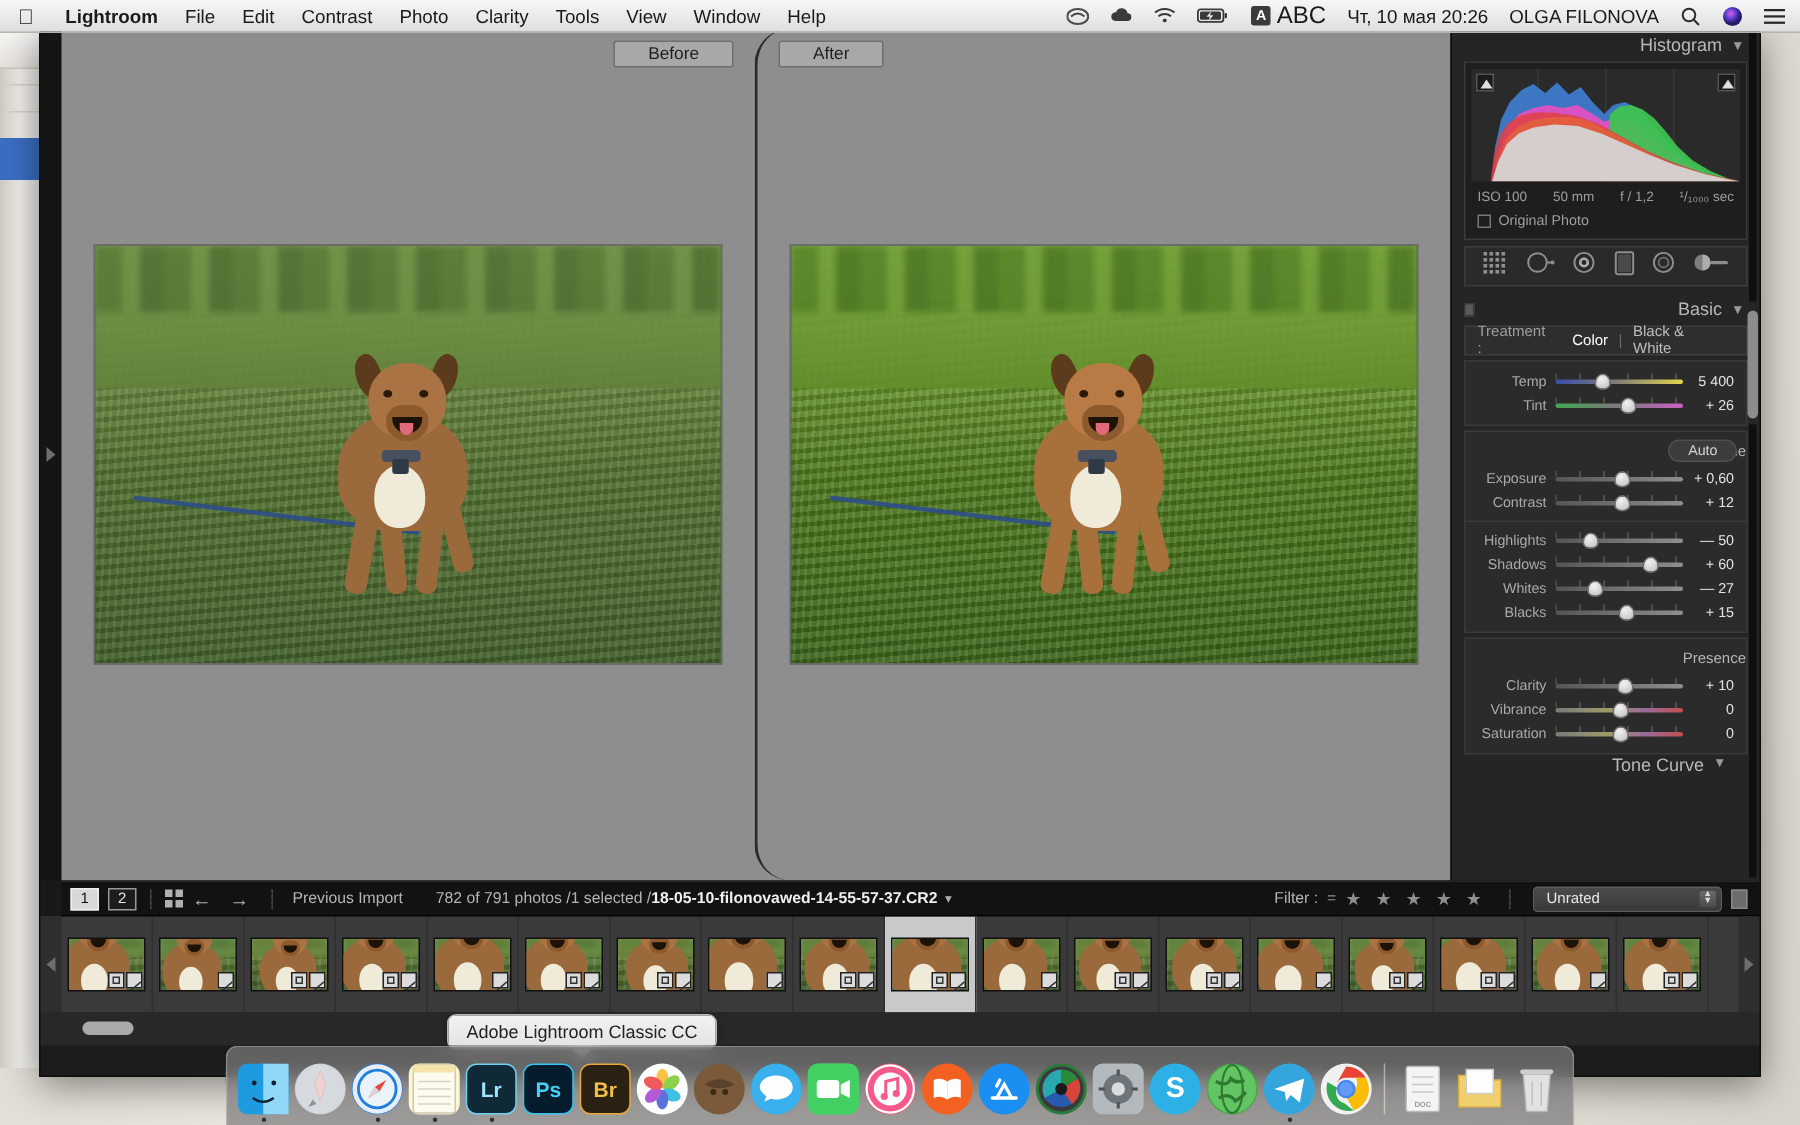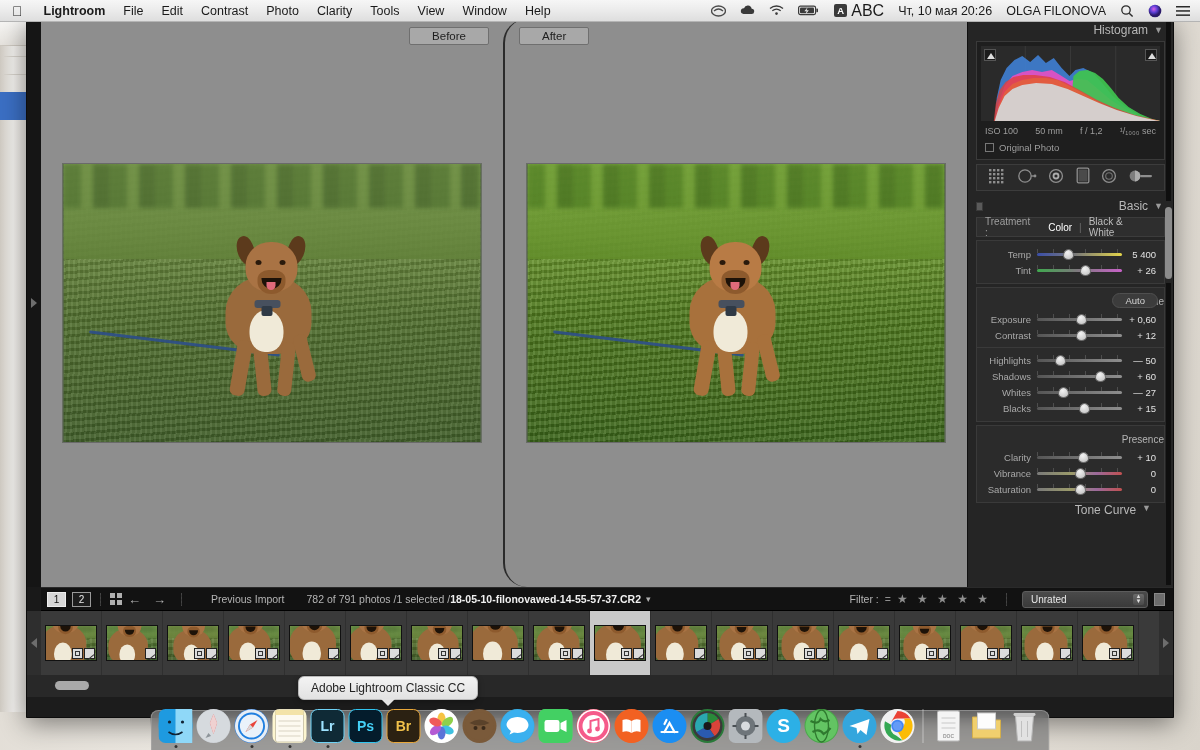--- a/index.html
+++ b/index.html
@@ -231,21 +231,21 @@
     display:flex; align-items:center; font-size:10.5px; color:#b5b5b5;
   }
   .tb-num { width:19px; height:15px; border:1px solid #9a9a9a; color:#e8e8e8;
             display:flex; align-items:center; justify-content:center; font-size:10px; margin-left:6px; background:#1d1d1d; }
   .tb-num.on { background:#d8d8d8; color:#111; border-color:#eee; }
   .tb-sep { width:1px; height:13px; background:#3a3a3a; margin:0 9px;
             background-image:repeating-linear-gradient(180deg,#444 0 2px,transparent 2px 4px); }
   .grid-ic { display:grid; grid-template-columns:5px 5px; grid-gap:2px; }
   .grid-ic i { width:5px;height:5px;background:#b0b0b0;display:block; }
   .arrow-ic { color:#b0b0b0; font-size:13px; padding:0 6px; }
-  .tb-text { margin-left:20px; }
+  .tb-text { margin-left:4px; }
   .tb-strong { color:#f0f0f0; font-weight:bold; }
   .tb-right { margin-left:auto; display:flex; align-items:center; gap:6px; padding-right:8px; }
   .stars { color:#8f8f8f; letter-spacing:3px; font-size:12px; }
   .unrated-sel {
     background:linear-gradient(180deg,#4a4a4a,#3a3a3a); border:1px solid #5c5c5c; border-radius:3px;
     font-size:10px; color:#e8e8e8; padding:2px 8px; width:126px; display:flex; align-items:center; position:relative;
   }
   .unrated-sel .sp { position:absolute; right:3px; top:2px; bottom:2px; width:11px;
       background:linear-gradient(180deg,#6a6a6a,#4a4a4a); border-radius:2px; display:flex; flex-direction:column;
       align-items:center; justify-content:center; font-size:6px; color:#ddd; line-height:5px; }
@@ -281,21 +281,21 @@
   }
   #tooltip:after {
     content:""; position:absolute; left:50%; margin-left:-7px; bottom:-7px;
     width:0;height:0; border-left:7px solid transparent; border-right:7px solid transparent;
     border-top:7px solid #e4e4e4;
   }
 
   
   #dock {
     position:absolute; left:50%; transform:translateX(-50%); bottom:0;
-    height:40px; background:rgba(125,125,125,.72);
+    height:53px; background:rgba(125,125,125,.72);
     border:1px solid rgba(255,255,255,.25); border-bottom:none;
     border-radius:8px 8px 0 0; display:flex; align-items:flex-end; gap:4px;
     padding:3px 7px 2px 7px; z-index:70; backdrop-filter:blur(6px);
   }
   .dock-ic { width:34px; height:34px; border-radius:7px; position:relative;
              display:flex; align-items:center; justify-content:center;
              font-size:13px; font-weight:bold; color:#fff; }
   .dock-wrap { display:flex; flex-direction:column; align-items:center; }
   .run-dot { width:3px;height:3px;border-radius:50%;background:#333; margin-top:2px; }
   .run-dot.off { background:transparent; }

